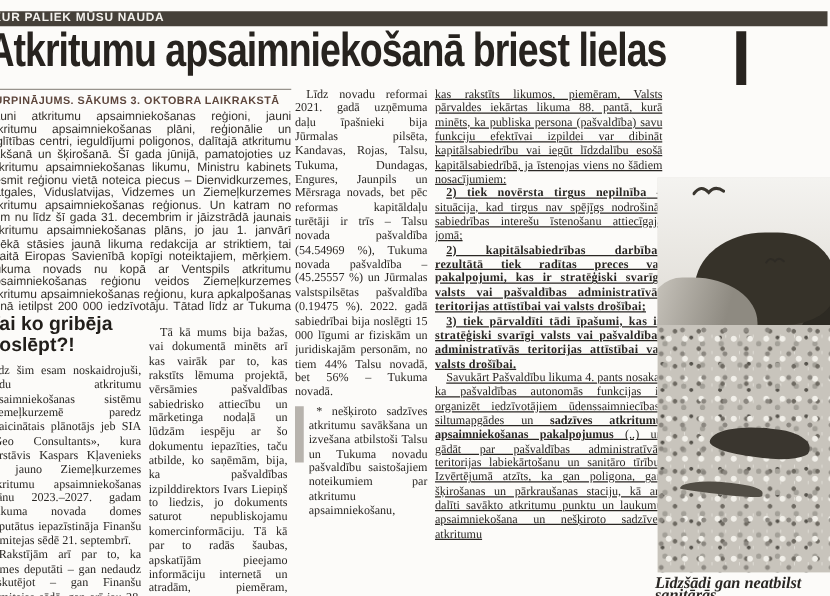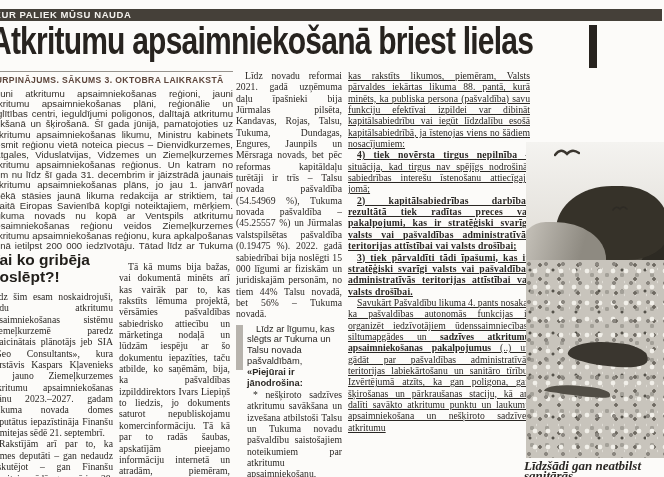--- a/index.html
+++ b/index.html
@@ -113,31 +113,30 @@
   </div>
 
   <div class="col col2">
     <p>Tā kā mums bija bažas, vai dokumentā minēts arī kas vairāk par to, kas rakstīts lēmuma projektā, vērsāmies pašvaldības sabiedrisko attiecību un mārketinga nodaļā un lūdzām iespēju ar šo dokumentu iepazīties, taču atbilde, ko saņēmām, bija, ka pašvaldības izpilddirektors Ivars Liepiņš to liedzis, jo dokuments saturot nepubliskojamu komercinformāciju. Tā kā par to radās šaubas, apskatījām pieejamo informāciju internetā un atradām, piemēram, Vidzemes pašvaldību līdzdalības izvērtējumu sabiedrībā ar ierobežotu atbildību «ZAAO». Turklāt, kā izrādījās, arī Talsu novada pašvaldība nebija</p>
   </div>
 
   <div class="col col3">
     <p>Līdz novadu reformai 2021. gadā uzņēmuma daļu īpašnieki bija Jūrmalas pilsēta, Kandavas, Rojas, Talsu, Tukuma, Dundagas, Engures, Jaunpils un Mērsraga novads, bet pēc reformas kapitāldaļu turētāji ir trīs – Talsu novada pašvaldība (54.54969 %), Tukuma novada pašvaldība – (45.25557 %) un Jūrmalas valstspilsētas pašvaldība (0.19475 %). 2022. gadā sabiedrībai bija noslēgti 15 000 līgumi ar fiziskām un juridiskajām personām, no tiem 44% Talsu novadā, bet 56% – Tukuma novadā.</p>
     <div class="block">
       <div class="block-bar"></div>
-      <p class="block-intro"><span>Līdz ar līgumu, kas slēgts ar Tukuma un Talsu novada pašvaldībām, </span><span class="b">«Piejūrai ir jānodrošina:</span></p>
       <div class="block-items">
         <p>* nešķiroto sadzīves atkritumu savākšana un izvešana atbilstoši Talsu un Tukuma novadu pašvaldību saistošajiem noteikumiem par atkritumu apsaimniekošanu,</p>
 
       </div>
     </div>
   </div>
 
   <div class="col col4">
     <p class="noindent">kas rakstīts likumos, piemēram, Valsts pārvaldes iekārtas likuma 88. pantā, kurā minēts, ka publiska persona (pašvaldība) savu funkciju efektīvai izpildei var dibināt kapitālsabiedrību vai iegūt līdzdalību esošā kapitālsabiedrībā, ja īstenojas viens no šādiem nosacījumiem:</p>
-    <p><span class="clause">4) tiek novērsta tirgus nepilnība</span><span> – situācija, kad tirgus nav spējīgs nodrošināt sabiedrības interešu īstenošanu attiecīgajā jomā;</span></p>
+    <p><span class="clause">2) tiek novērsta tirgus nepilnība</span><span> – situācija, kad tirgus nav spējīgs nodrošināt sabiedrības interešu īstenošanu attiecīgajā jomā;</span></p>
     <p class="clause">2) kapitālsabiedrības darbības rezultātā tiek radītas preces vai pakalpojumi, kas ir stratēģiski svarīgi valsts vai pašvaldības administratīvās teritorijas attīstībai vai valsts drošībai;</p>
     <p class="clause">3) tiek pārvaldīti tādi īpašumi, kas ir stratēģiski svarīgi valsts vai pašvaldības administratīvās teritorijas attīstībai vai valsts drošībai.</p>
     <p><span>Savukārt Pašvaldību likuma 4. pants nosaka, ka pašvaldības autonomās funkcijas ir organizēt iedzīvotājiem ūdenssaimniecības, siltumapgādes un </span><span class="b">sadzīves atkritumu apsaimniekošanas pakalpojumus</span><span> (..) un gādāt par pašvaldības administratīvās teritorijas labiekārtošanu un sanitāro tīrību. Izvērtējumā atzīts, ka gan poligona, gan šķirošanas un pārkraušanas staciju, kā arī dalīti savākto atkritumu punktu un laukumu apsaimniekošana un nešķiroto sadzīves atkritumu</span></p>
   </div>
 
   <div class="photo">
     <div class="sky"></div>
     <div class="mound"></div>
     <div class="slope"></div>
     <div class="rubble"></div>

